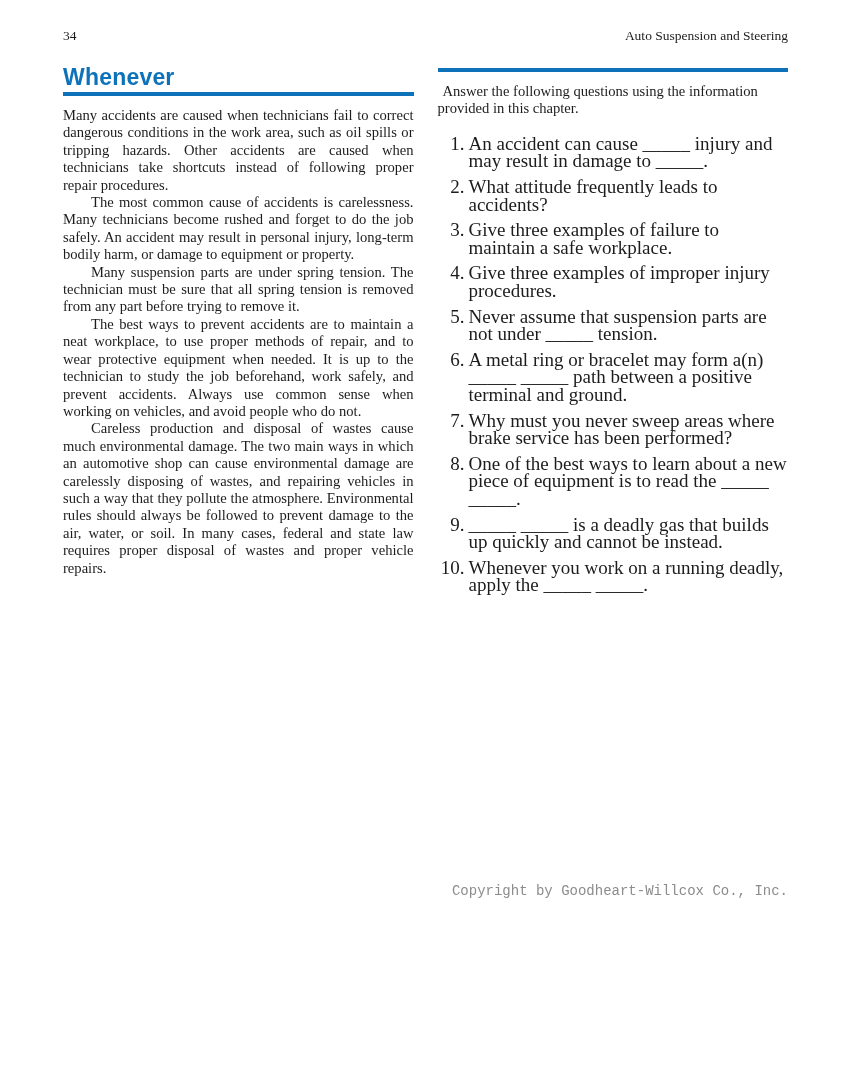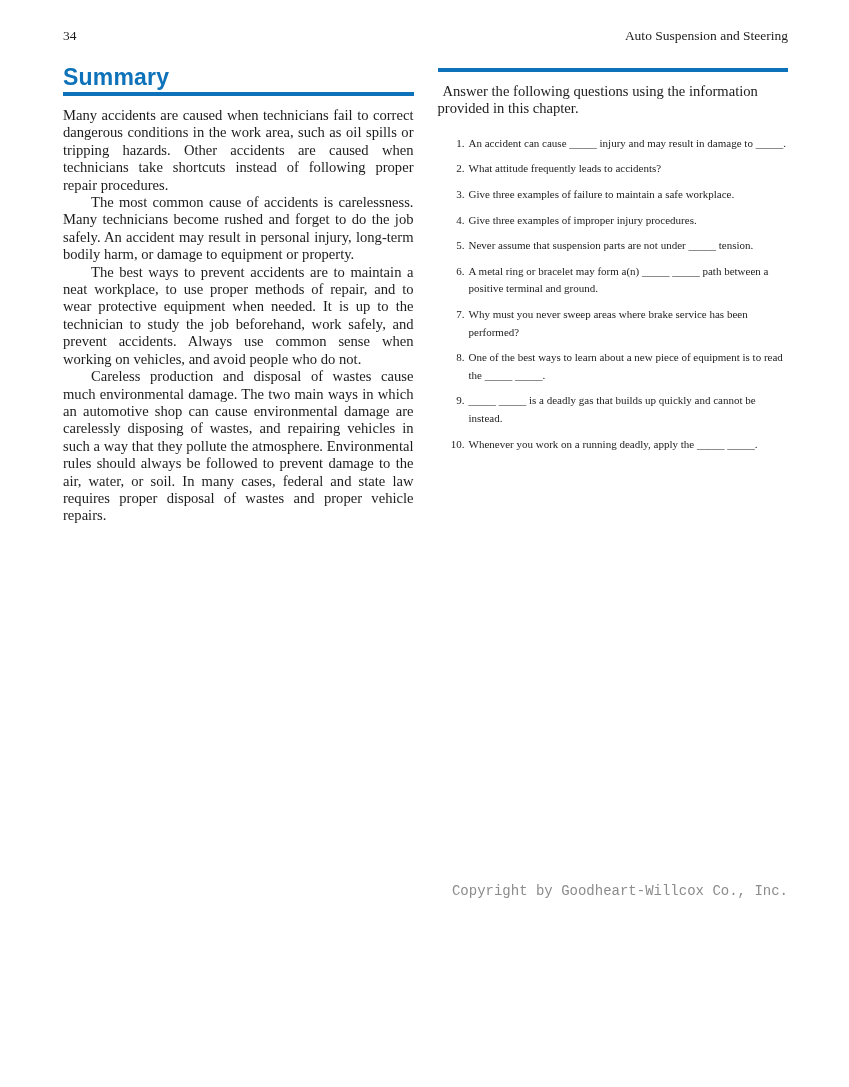--- a/index.html
+++ b/index.html
@@ -54,21 +54,21 @@
   }
   ol.question-list{
     list-style:none;
     margin:0;padding:0;
     counter-reset:q;
   }
   ol.question-list li{
     position:relative;
     counter-increment:q;
     padding-left:31px;
-    font-size:11px;
+    font-size:19px;
     line-height:17.6px;
     margin-bottom:8px;
   }
   ol.question-list li::before{
     content:counter(q) ".";
     position:absolute;
     left:0;top:0;
     width:27px;
     text-align:right;
   }
@@ -87,25 +87,26 @@
 <div class="page">
 
   <div class="running-head">
     <span>34</span>
     <span>Auto Suspension and Steering</span>
   </div>
 
   <div class="columns">
 
     <div class="col">
-      <div class="col-heading">Summary</div>
+      <div class="col-heading">Whenever</div>
       <div class="heading-rule"></div>
       <div class="summary-text">
           <p>Many accidents are caused when technicians fail to correct dangerous conditions in the work area, such as oil spills or tripping hazards. Other accidents are caused when technicians take shortcuts instead of following proper repair procedures.</p>
           <p>The most common cause of accidents is carelessness. Many technicians become rushed and forget to do the job safely. An accident may result in personal injury, long-term bodily harm, or damage to equipment or property.</p>
+          <p>Many suspension parts are under spring tension. The technician must be sure that all spring tension is removed from any part before trying to remove it.</p>
           <p>The best ways to prevent accidents are to maintain a neat workplace, to use proper methods of repair, and to wear protective equipment when needed. It is up to the technician to study the job beforehand, work safely, and prevent accidents. Always use common sense when working on vehicles, and avoid people who do not.</p>
           <p>Careless production and disposal of wastes cause much environmental damage. The two main ways in which an automotive shop can cause environmental damage are carelessly disposing of wastes, and repairing vehicles in such a way that they pollute the atmosphere. Environmental rules should always be followed to prevent damage to the air, water, or soil. In many cases, federal and state law requires proper disposal of wastes and proper vehicle repairs.</p>
         </div>
     </div>
 
     <div class="col">
       <div class="heading-rule"></div>
       <p class="review-intro">Answer the following questions using the information provided in this chapter.</p>
       <ol class="question-list">
           <li>An accident can cause _____ injury and may result in damage to _____.</li>

